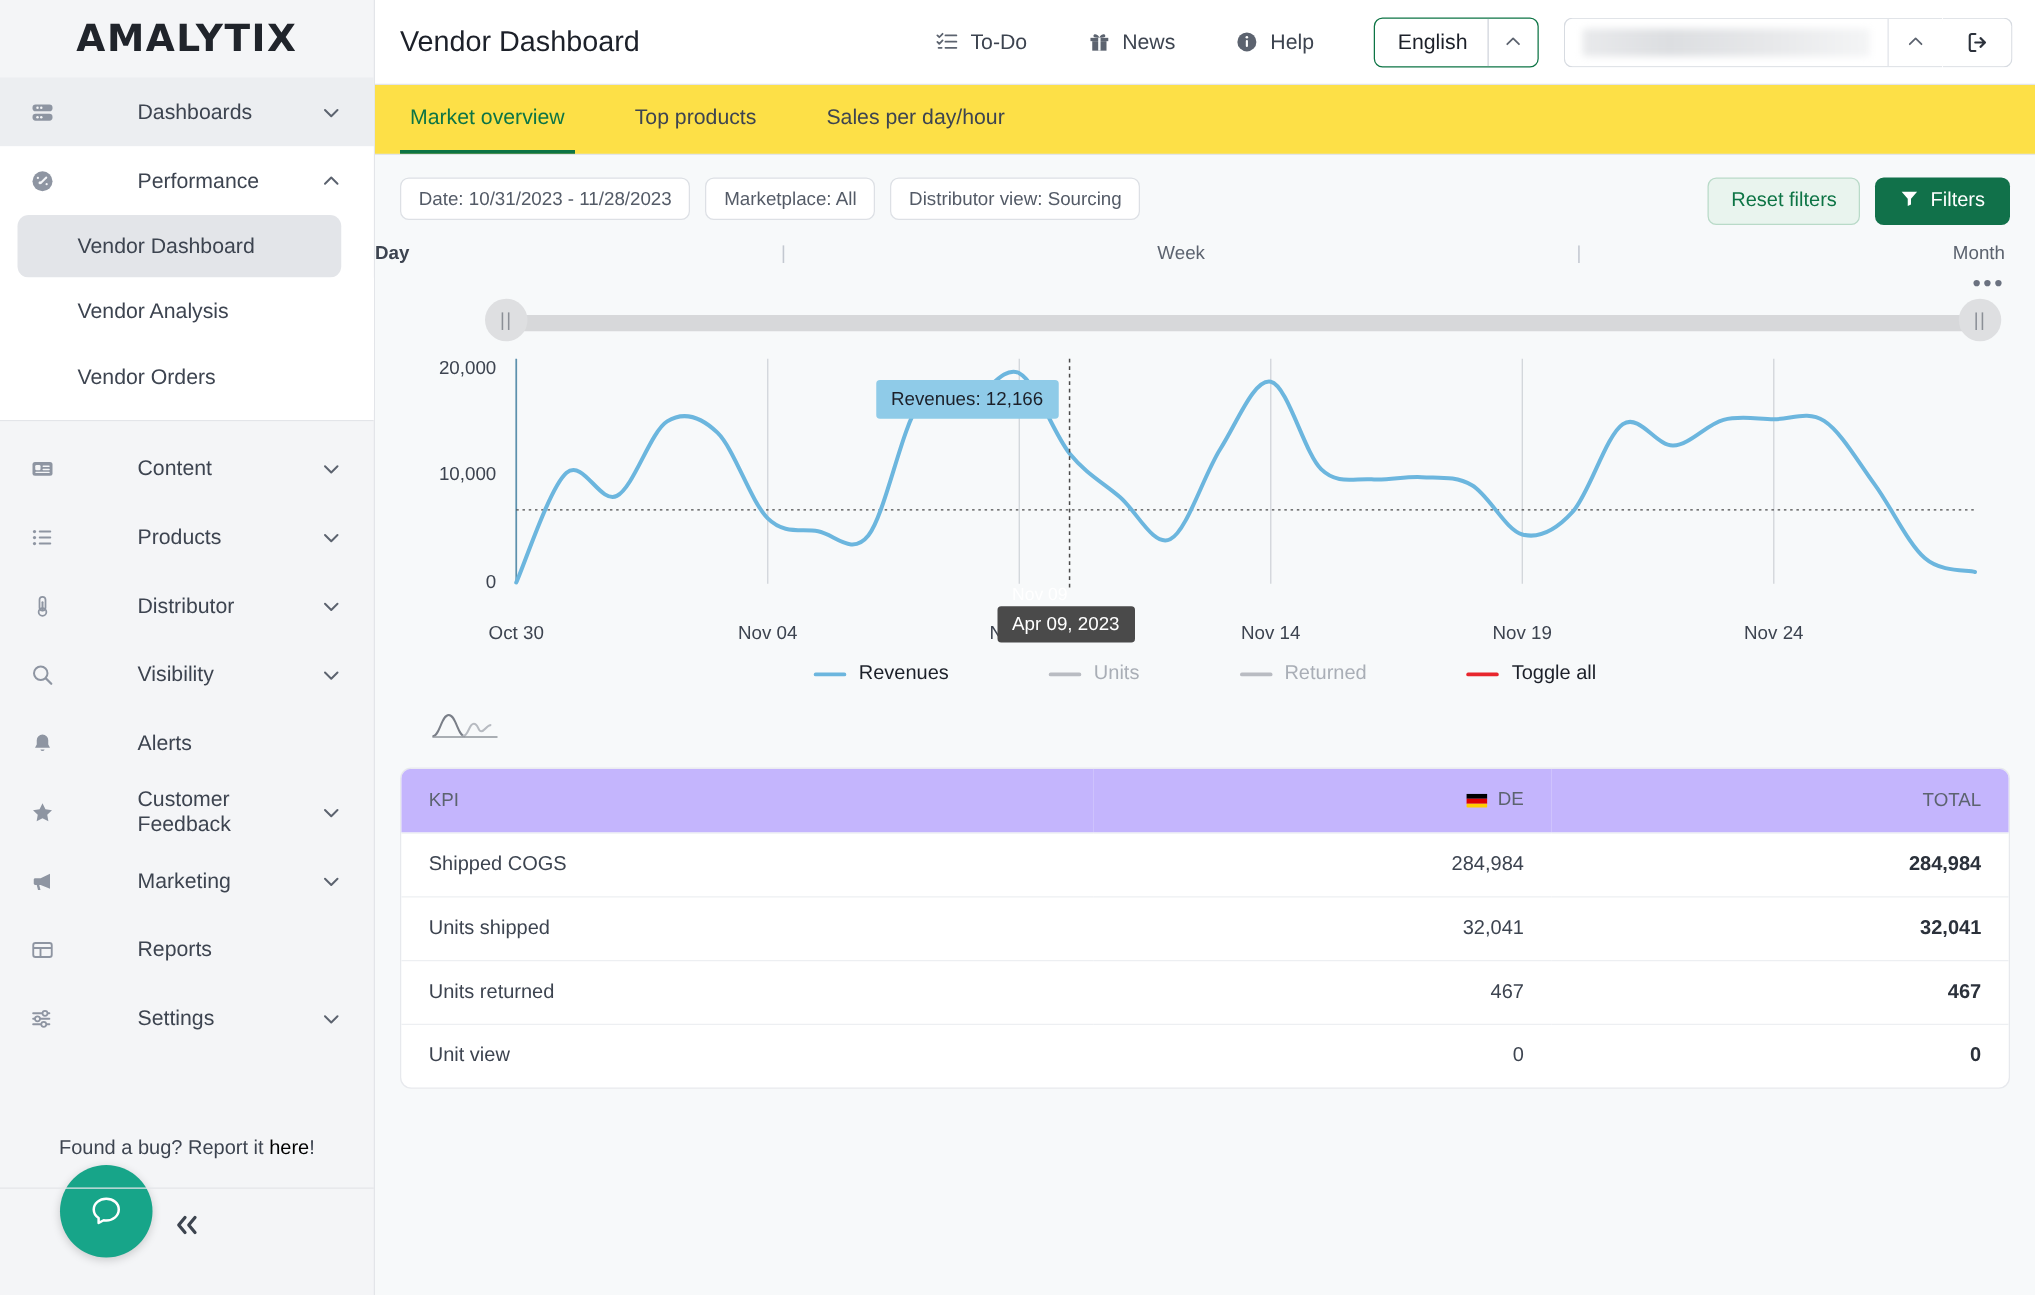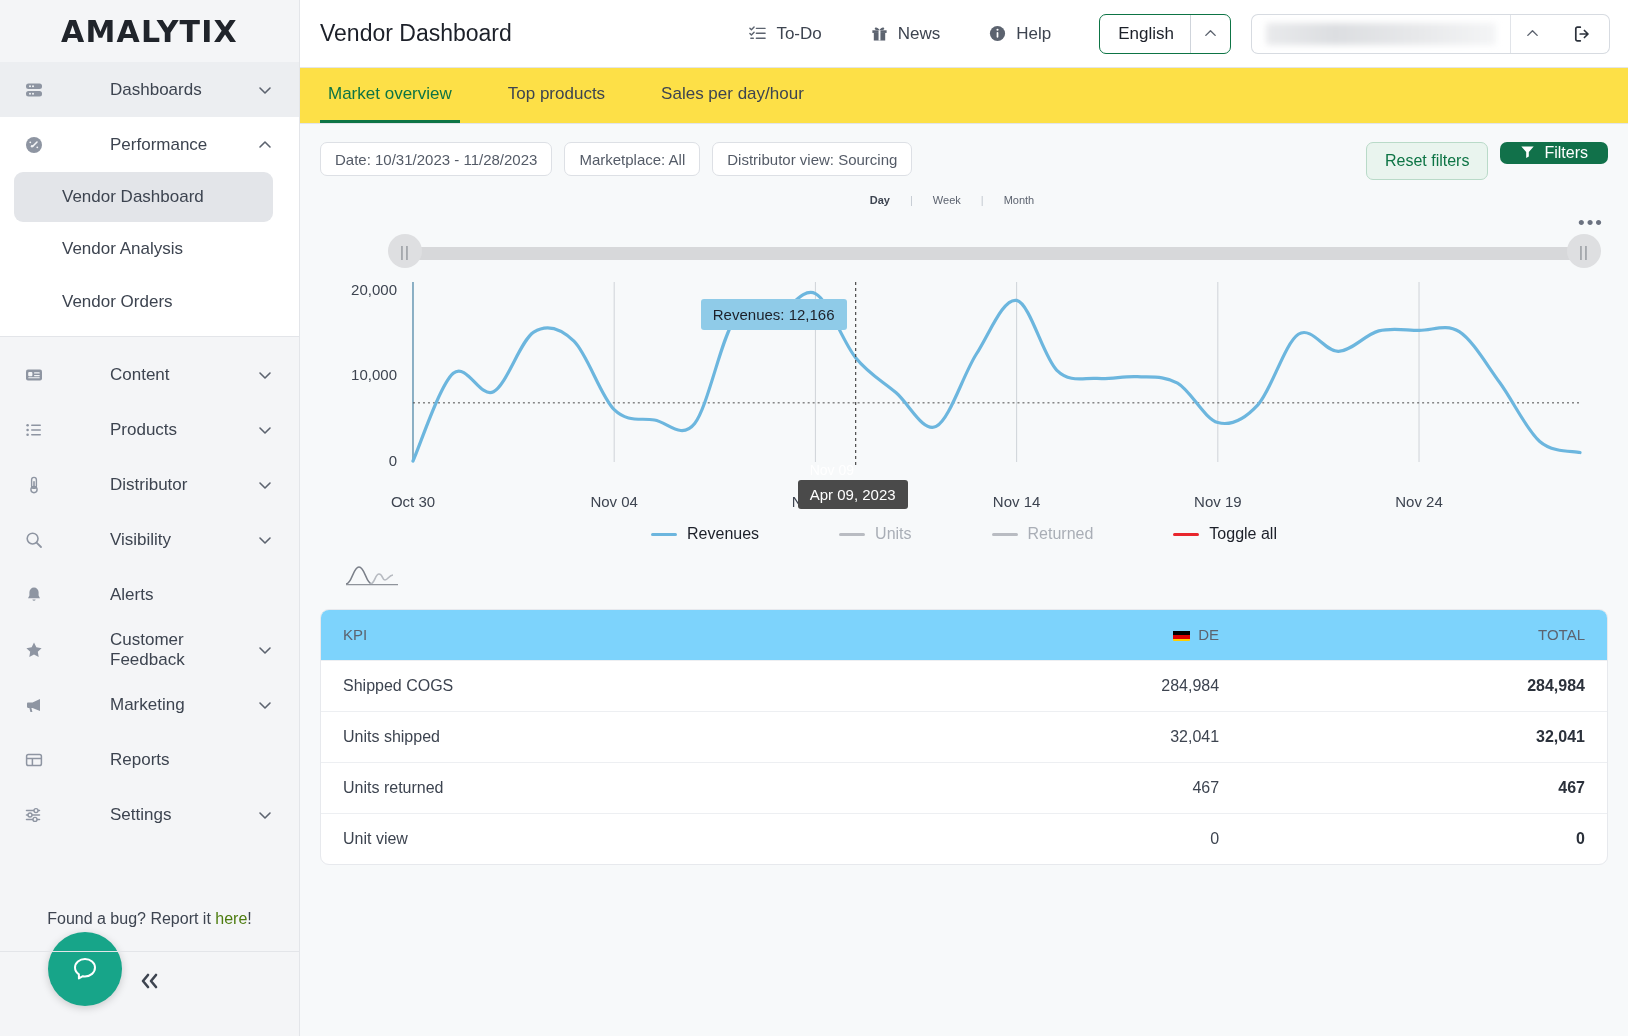--- a/index.html
+++ b/index.html
@@ -51,21 +51,21 @@
     margin: 0 26px 0 14px;
     padding-left: 48px;
     height: 50px;
   }
   .sub-wrap { background:#ffffff; padding-bottom: 8px; border-bottom: 1px solid #e3e5e9; }
   .nav-lower { padding-top: 10px; }
   .bug {
     position: absolute; left: 0; right: 0; bottom: 108px;
     text-align: center; font-size: 16px; color: #3d4450;
   }
-  .bug a { color: #4d7c0f; text-decoration: none; }
+  .bug a { color: #000000; text-decoration: none; }
   .chat-bubble {
     position: absolute; left: 48px; bottom: 30px;
     width: 74px; height: 74px; border-radius: 50%;
     background: #16a085; background: #17a589;
     display: flex; align-items: center; justify-content: center;
     box-shadow: 0 2px 8px rgba(0,0,0,.18);
     cursor: pointer;
   }
   .collapse {
     position: absolute; left: 0; right: 0; bottom: 40px;
@@ -135,28 +135,28 @@
     border: 1px solid #dde0e5; border-radius: 7px; background: #ffffff;
     font-size: 15px; color: #545b67; cursor: pointer; white-space: nowrap;
   }
   .filterbar-spacer { flex: 1; }
   .btn-reset {
     height: 38px; padding: 0 18px; border: 1px solid #b9dac8; border-radius: 7px;
     background: #e9f4ee; color: #0d7445; font-size: 16px; cursor: pointer;
     display:flex; align-items:center;
   }
   .btn-filters {
-    height: 22px; padding: 0 20px; border: none; border-radius: 7px;
+    height: 38px; padding: 0 20px; border: none; border-radius: 7px;
     background: #11714a; color: #ffffff; font-size: 16px; cursor: pointer;
     display: flex; align-items: center; gap: 9px;
   }
 
   .gran {
-    display: flex; justify-content: center; align-items: center;
-    padding: 14px 24px 0 0; font-size: 11px; color: #5c636f; gap: 20px;
+    display: flex; justify-content: space-between; align-items: center;
+    padding: 14px 24px 0 0; font-size: 15px; color: #5c636f; gap: 20px;
   }
   .gran b { color: #3d4450; font-weight: 700; }
   .gran .sep { color: #c3c8d0; }
   .gran span { cursor: pointer; }
   .dots { display: flex; justify-content: flex-end; padding: 6px 24px 0 0; color: #6b7280; cursor: pointer; letter-spacing: 2px; font-size: 19px;}
 
   
   .chart-block { position: relative; padding: 0 20px; }
   .range-slider {
     position: relative; margin: 8px 24px 0 85px; height: 22px;
@@ -195,21 +195,21 @@
 
   .spark { margin: 18px 0 0 24px; width: 56px; height: 26px; }
 
   
   .table-card {
     margin: 22px 20px 0 20px; background: #ffffff;
     border: 1px solid #e7e9ed; border-radius: 9px; overflow: hidden;
   }
   table { width: 100%; border-collapse: collapse; }
   thead th {
-    background: #7dd3fc; font-size: 15px; font-weight: 400; color: #5c636f;
+    background: #c4b5fd; font-size: 15px; font-weight: 400; color: #5c636f;
     padding: 16px 22px; text-align: right; border-bottom: 1px solid #edeff2;
   }
   thead th.left { text-align: left; }
   thead th.total { color: #5c636f; }
   tbody td {
     font-size: 16px; color: #3d4450; padding: 16px 22px;
     text-align: right; border-bottom: 1px solid #edeff2;
   }
   tbody tr:last-child td { border-bottom: none; }
   tbody td.left { text-align: left; }

